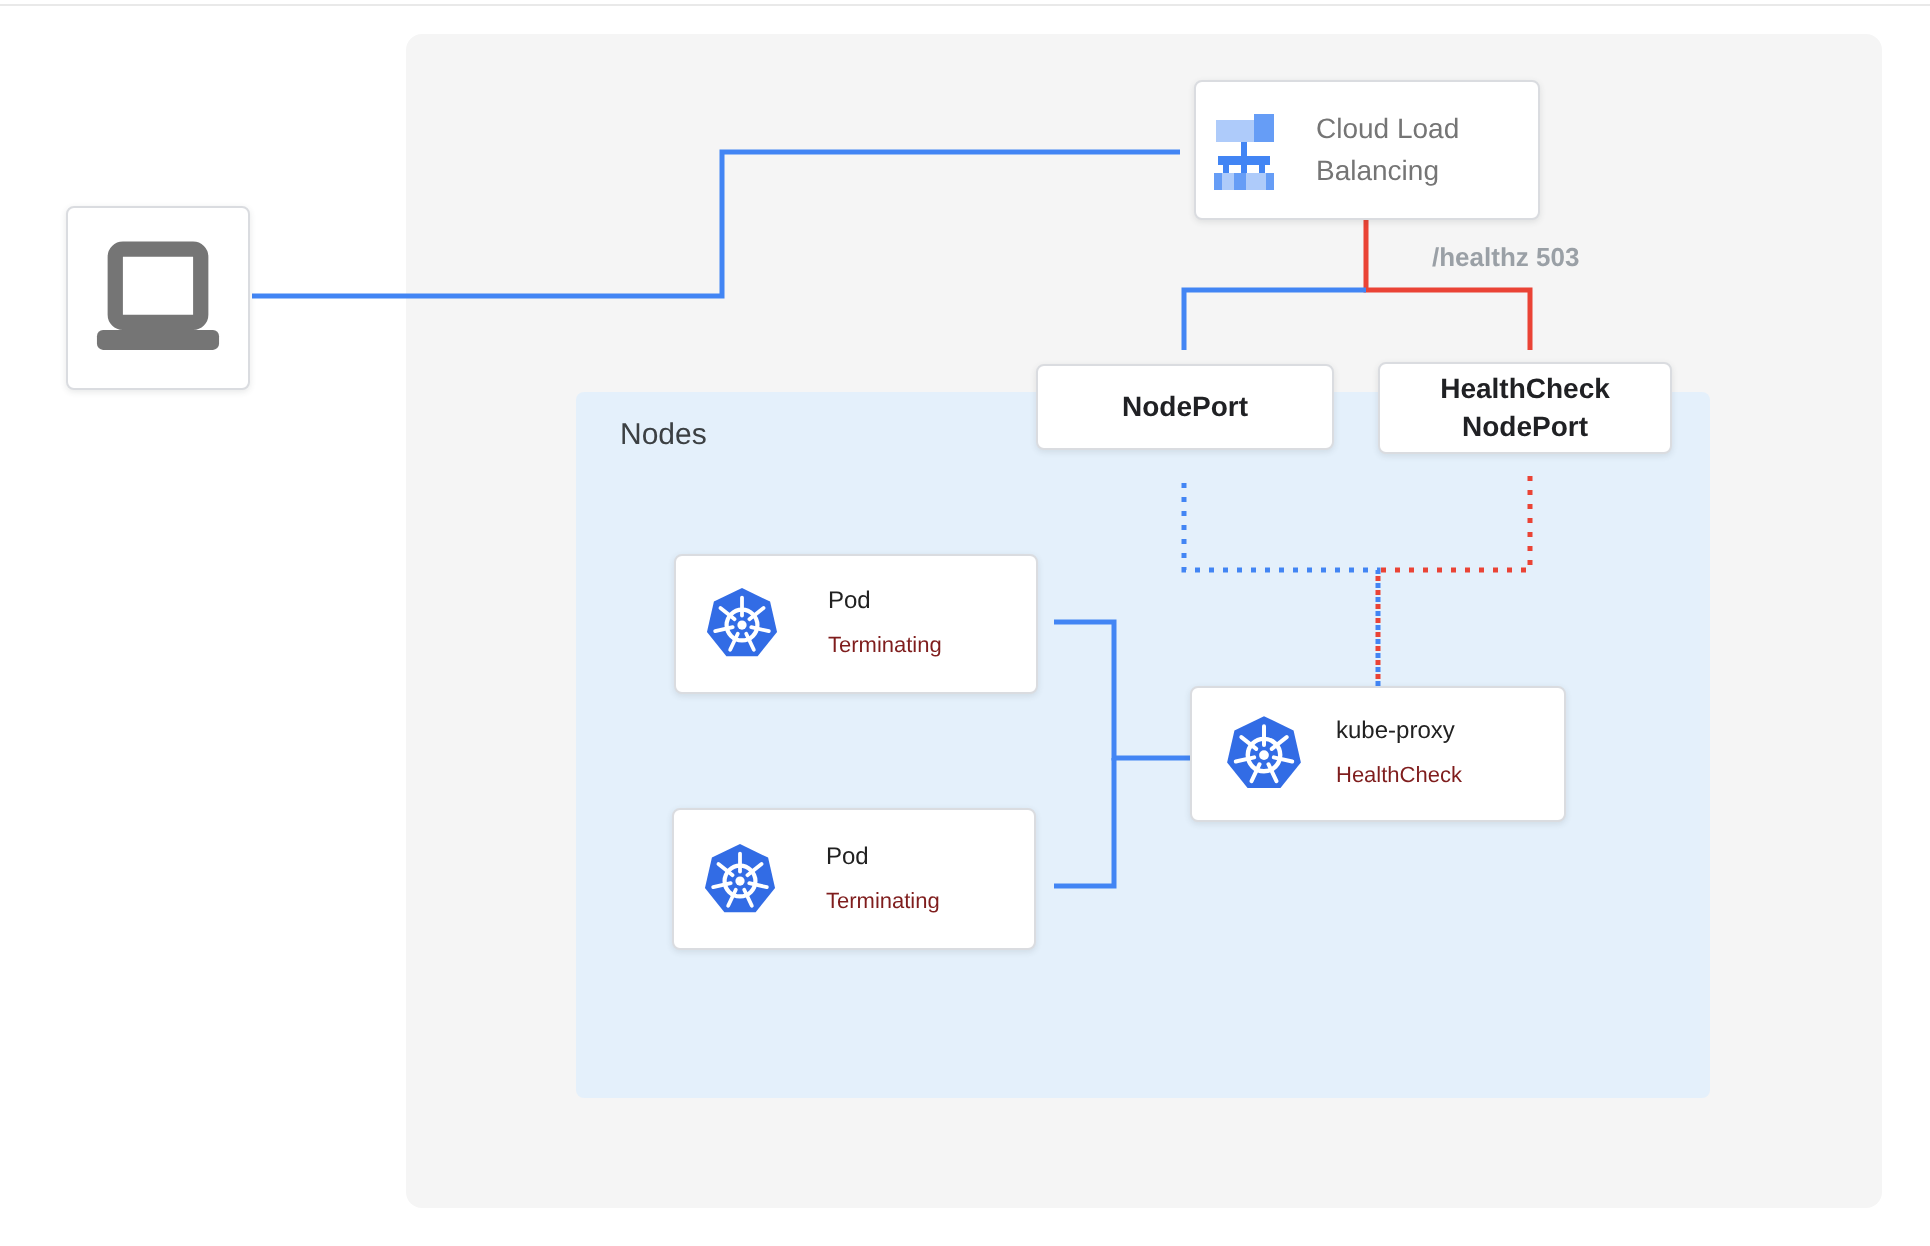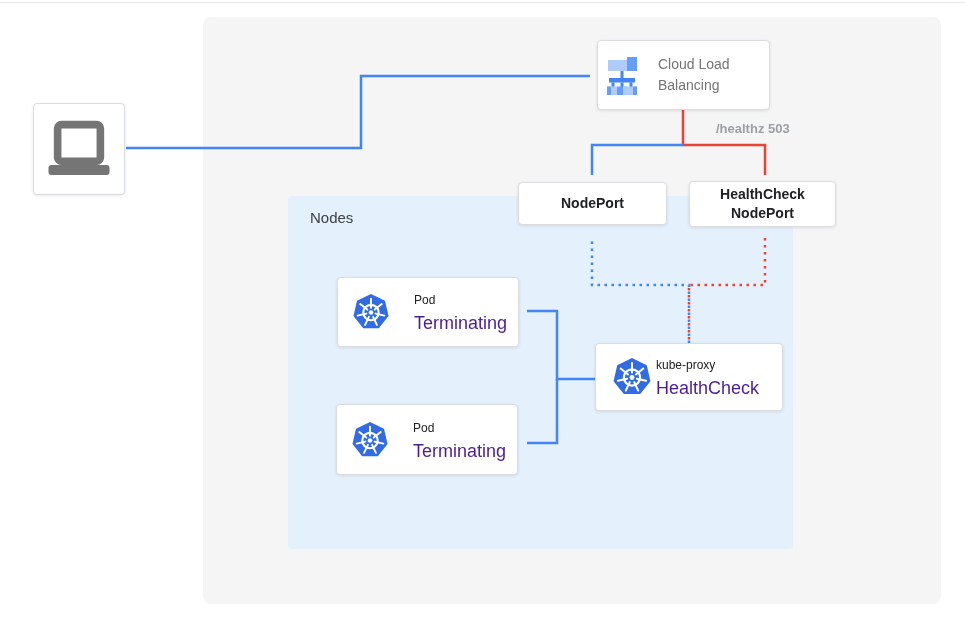--- a/index.html
+++ b/index.html
@@ -2,21 +2,21 @@
 <html><head>
 <meta charset="utf-8">
 <style>
   html,body{margin:0;padding:0;background:#ffffff;}
   .stage{
     position:relative;width:965px;height:623px;overflow:hidden;
     font-family:"Liberation Sans", sans-serif;background:#ffffff;
   }
   .topline{position:absolute;top:2px;left:0;width:965px;height:1px;background:#e9e9e9;}
   .panel{position:absolute;left:203px;top:17px;width:738px;height:587px;background:#f5f5f5;border-radius:8px;}
-  .nodes-group{position:absolute;left:288px;top:196px;width:505px;height:353px;background:#e4f0fb;border-radius:4px;}
+  .nodes-group{position:absolute;left:288px;top:196px;width:567px;height:353px;background:#e4f0fb;border-radius:4px;}
   .nodes-label{position:absolute;left:22px;top:13px;font-size:15px;color:#3c4043;}
   svg.edges{position:absolute;left:0;top:0;pointer-events:none;}
   svg.edges path{fill:none;stroke-width:2.5px;}
   .e-blue{stroke:#4285f4;}
   .e-red{stroke:#ea4335;}
   .dotted{stroke-dasharray:2.5 4.5;stroke-linecap:butt;}
   .offset{stroke-dashoffset:3.5;}
   .box{
     position:absolute;background:#ffffff;border:1px solid #dadce0;border-radius:4px;
     box-shadow:0 1px 3px rgba(60,64,67,.12);box-sizing:border-box;
@@ -25,23 +25,23 @@
   .clb-box{left:597px;top:40px;width:173px;height:70px;display:flex;align-items:center;gap:16px;padding-left:4px;}
   .clb-label{font-size:14px;line-height:21px;color:#757575;width:88px;}
   .edge-label{position:absolute;left:696px;top:121px;font-size:13px;font-weight:bold;color:#9aa0a6;margin-left:20px;}
   .port-box{display:flex;align-items:center;justify-content:center;text-align:center;
     font-size:14px;font-weight:bold;color:#202124;line-height:19px;}
   .nodeport-box{left:518px;top:182px;width:149px;height:43px;}
   .healthcheck-box{left:689px;top:181px;width:147px;height:46px;}
   .entity-box{display:flex;align-items:center;padding-left:14px;gap:24px;}
   .pod1-box{left:337px;top:277px;width:182px;height:70px;}
   .pod2-box{left:336px;top:404px;width:182px;height:71px;}
-  .kproxy-box{left:595px;top:343px;width:188px;height:68px;gap:4px;padding-left:16px;}
+  .kproxy-box{left:595px;top:343px;width:188px;height:68px;gap:16px;padding-left:16px;}
   .entity-text .title{font-size:12px;color:#212121;line-height:23px;}
-  .entity-text .subtitle{font-size:18px;color:#4c1d95;line-height:23px;}
+  .entity-text .subtitle{font-size:11px;color:#7f1d1d;line-height:23px;}
   .icon36{width:38px;height:38px;flex:0 0 auto;}
   .icon40{width:40px;height:40px;flex:0 0 auto;}
   .hidden-defs{position:absolute;width:0;height:0;overflow:hidden;}
 </style>
 </head>
 <body>
 
 <svg class="hidden-defs" aria-hidden="true">
   <defs>
     <symbol id="sym-k8s" viewBox="0 0 36 36">

